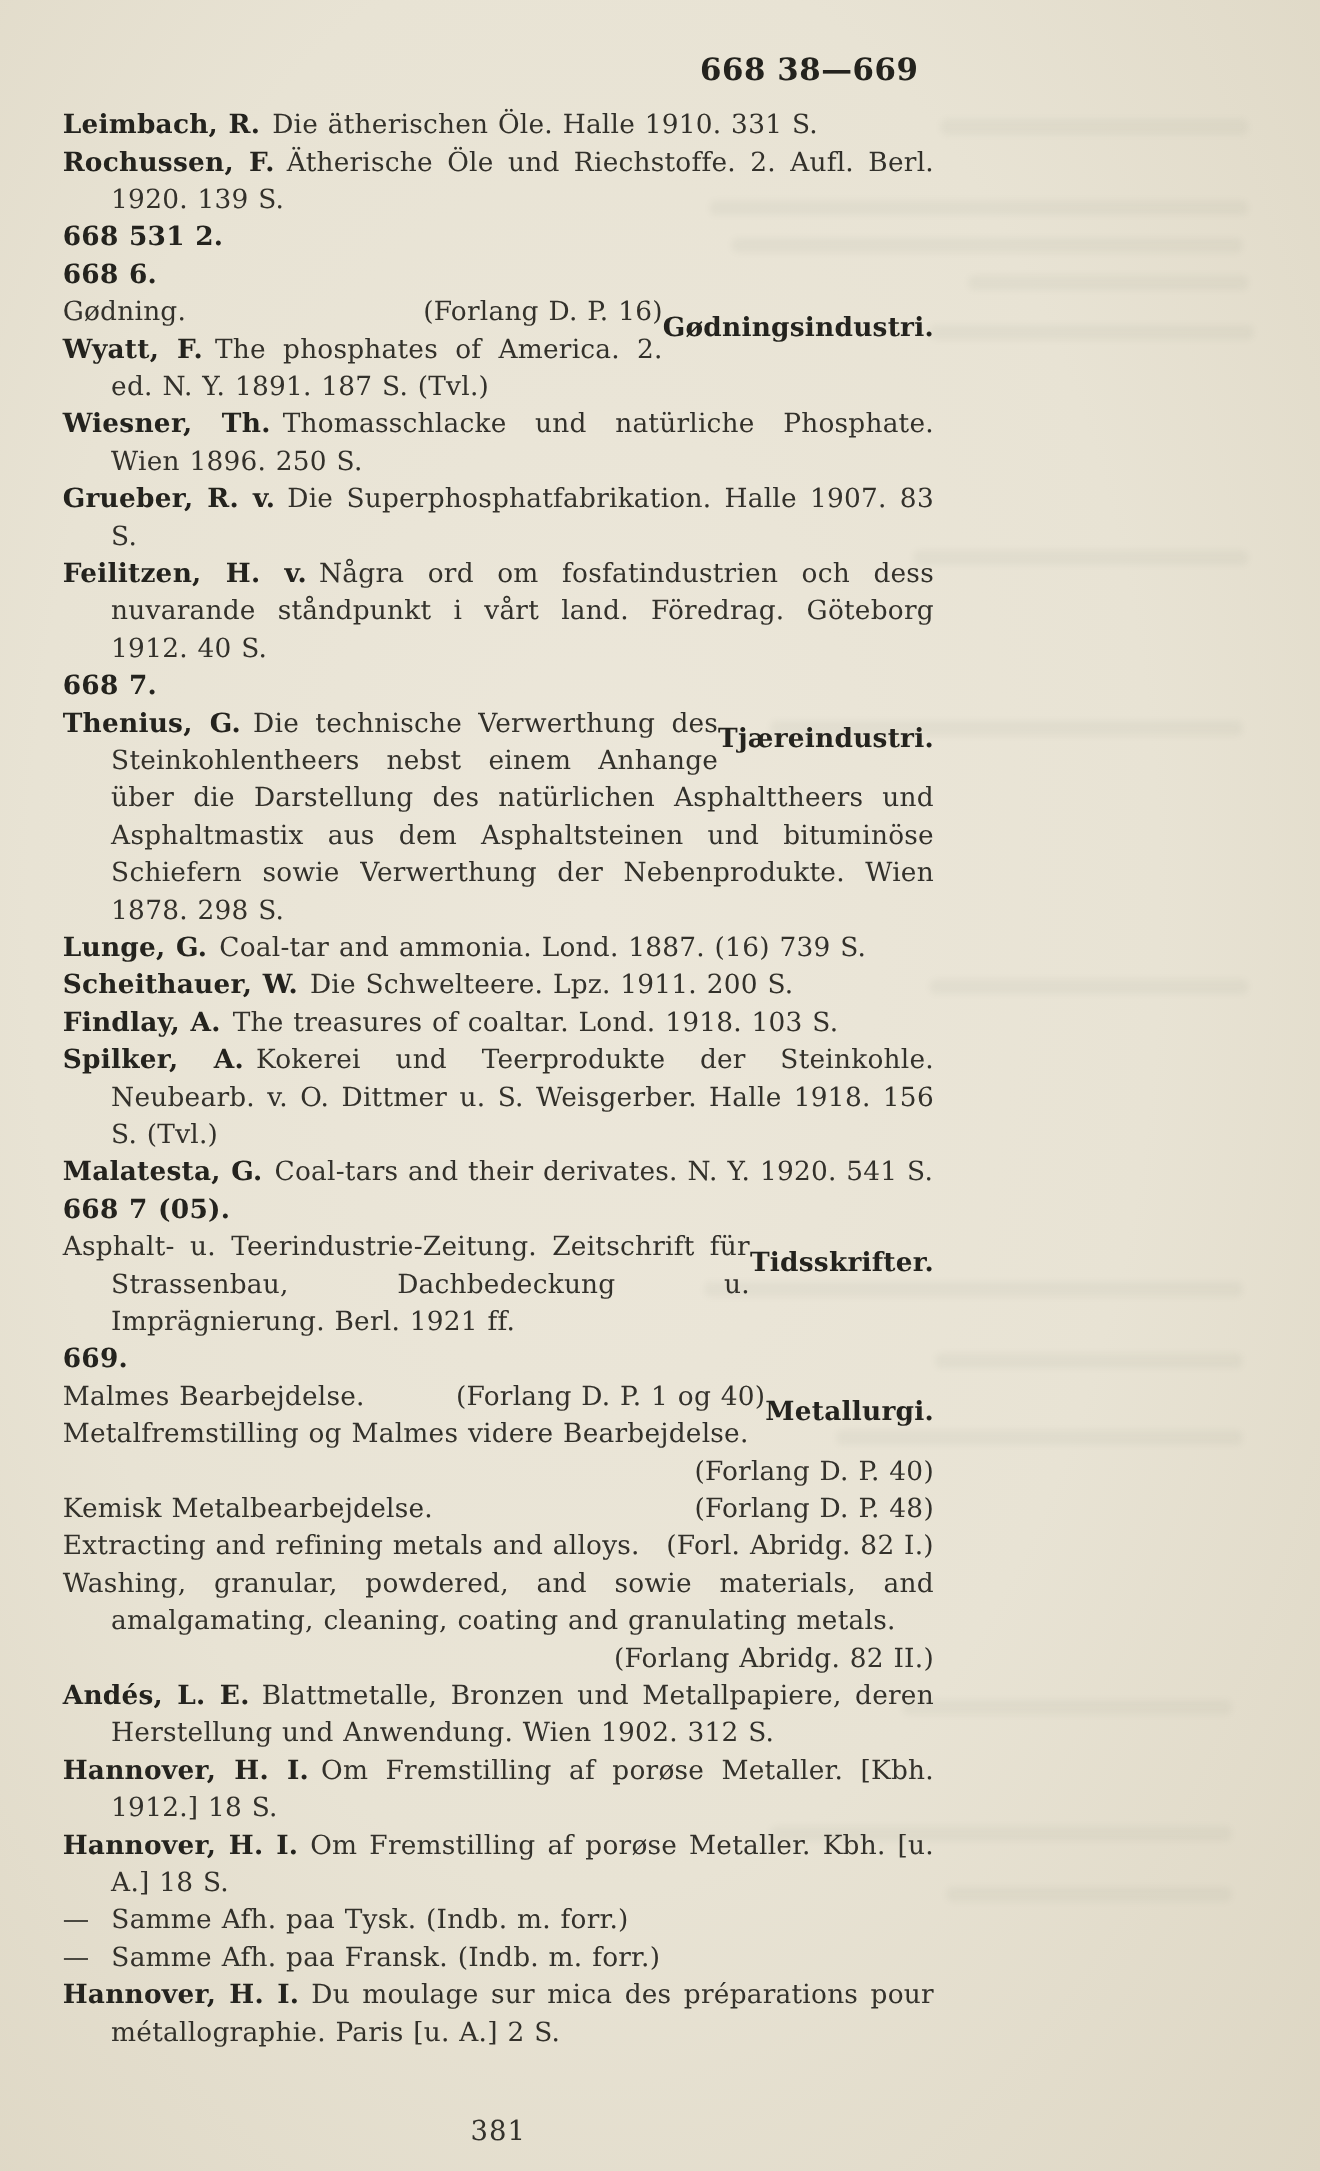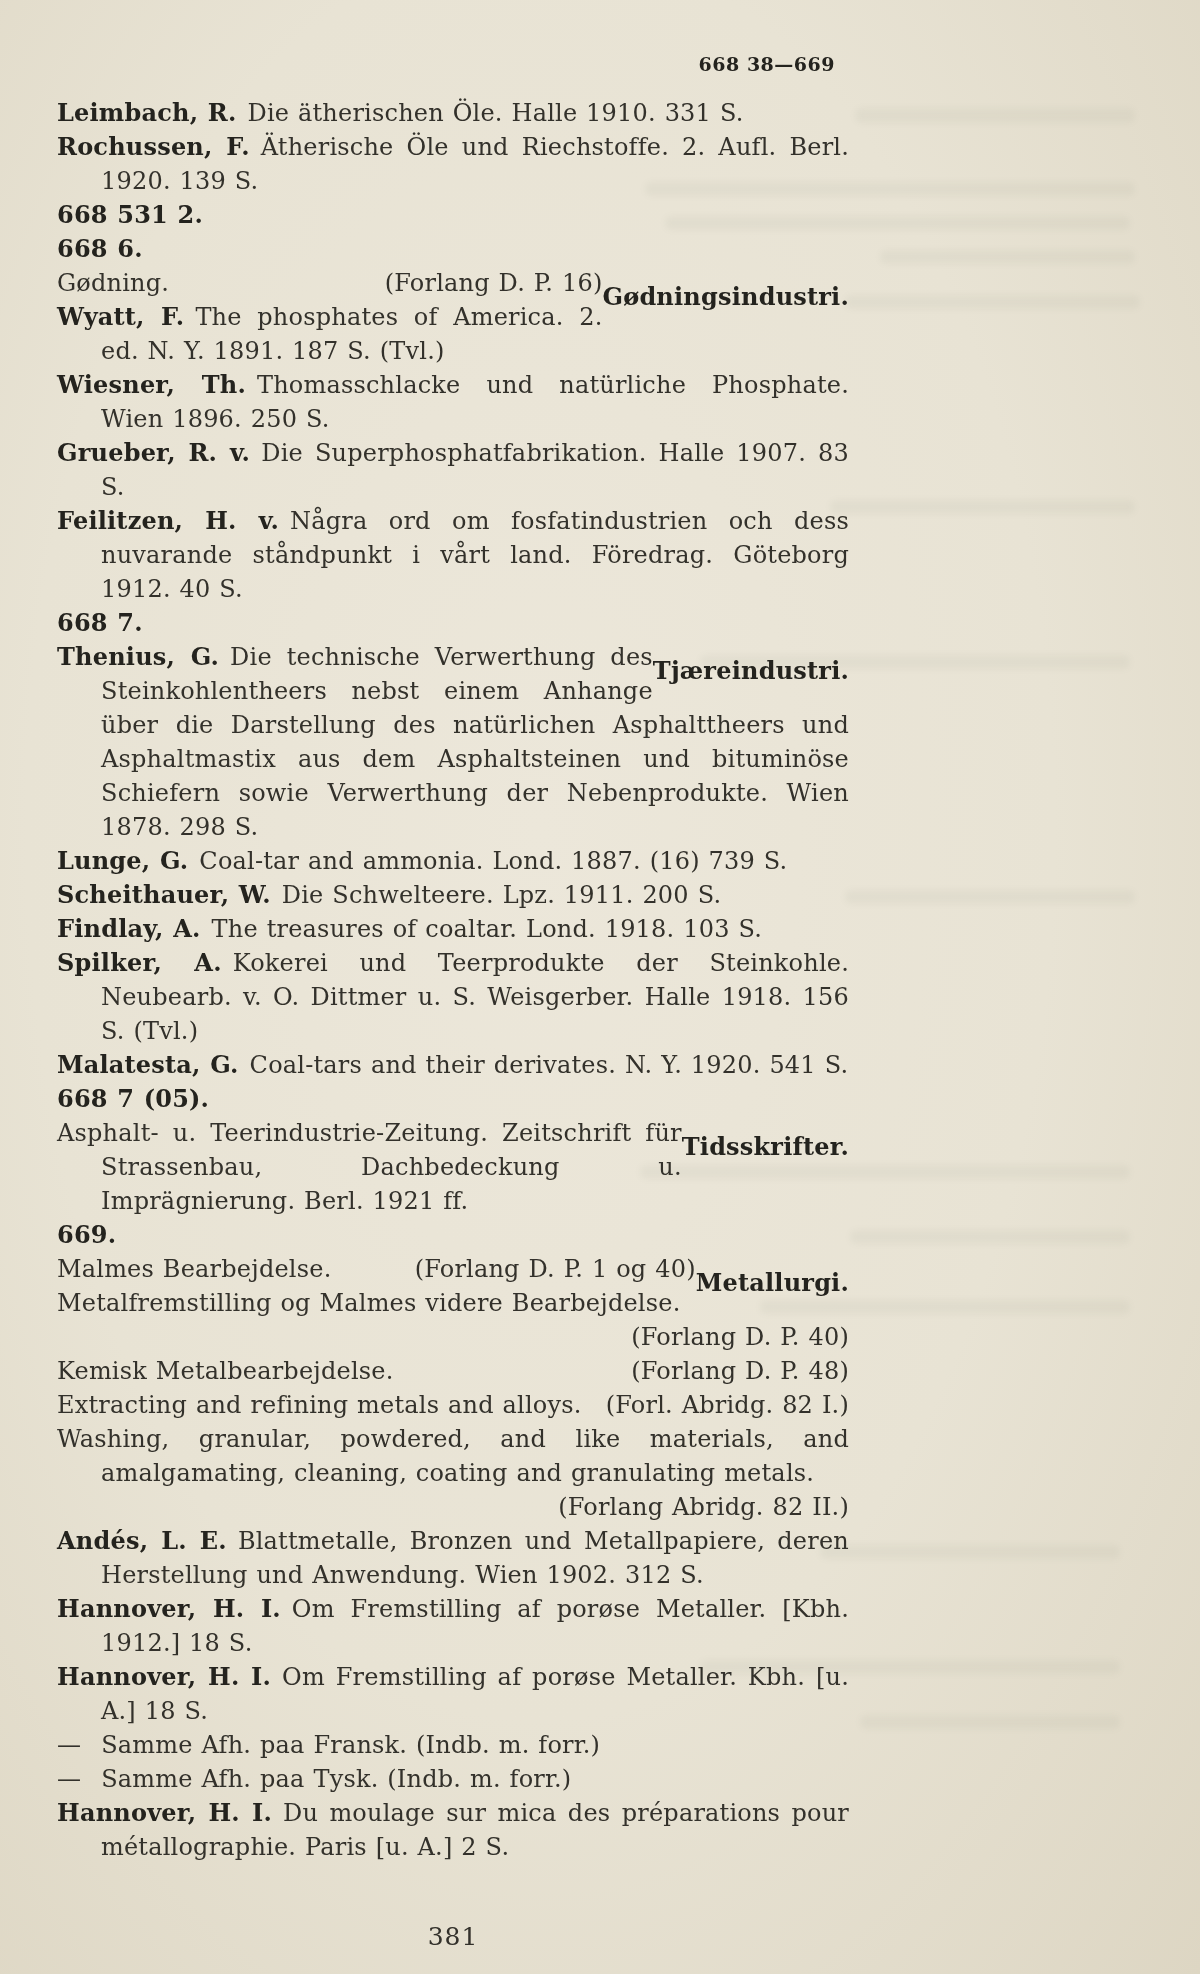--- a/index.html
+++ b/index.html
@@ -23,21 +23,21 @@
     filter:blur(3px);
     border-radius:6px;
     pointer-events:none;
   }
   .content {
     position:absolute;
     left:57px; top:46px;
     width:792px;
   }
   .header {
-    font-size:19px;
+    font-size:28px;
     font-weight:bold;
     text-align:right;
     padding-right:14px;
     line-height:36px;
     margin-bottom:14px;
     letter-spacing:0.5px;
     color:#24231e;
   }
   .entry {
     font-size:24px;
@@ -112,25 +112,25 @@
         <div class="entry author"><span class="lead">Spilker, A.</span><span class="body">Kokerei und Teerprodukte der Steinkohle. Neubearb. v. O. Dittmer u. S. Weisgerber. Halle 1918. 156 S. (Tvl.)</span></div>
         <div class="entry author"><span class="lead">Malatesta, G.</span><span class="body">Coal-tars and their derivates. N. Y. 1920. 541 S.</span></div>
         <div class="entry class"><span class="right">Tidsskrifter.</span><span class="lead">668 7 (05).</span></div>
         <div class="entry plain"><span class="body">Asphalt- u. Teerindustrie-Zeitung. Zeitschrift für Strassenbau, Dachbedeckung u. Imprägnierung. Berl. 1921 ff.</span></div>
         <div class="entry class"><span class="right">Metallurgi.</span><span class="lead">669.</span></div>
         <div class="entry plain"><span class="right">(Forlang D. P. 1 og 40)</span><span class="body">Malmes Bearbejdelse.</span></div>
         <div class="entry plain"><span class="body">Metalfremstilling og Malmes videre Bearbejdelse.</span></div>
         <div class="entry rightline"><span class="right">(Forlang D. P. 40)</span></div>
         <div class="entry plain"><span class="right">(Forlang D. P. 48)</span><span class="body">Kemisk Metalbearbejdelse.</span></div>
         <div class="entry plain"><span class="right">(Forl. Abridg. 82 I.)</span><span class="body">Extracting and refining metals and alloys.</span></div>
-        <div class="entry plain"><span class="body">Washing, granular, powdered, and like materials, and amalgamating, cleaning, coating and granulating metals.</span></div>
+        <div class="entry plain"><span class="body">Washing, granular, powdered, and sowie materials, and amalgamating, cleaning, coating and granulating metals.</span></div>
         <div class="entry rightline"><span class="right">(Forlang Abridg. 82 II.)</span></div>
         <div class="entry author"><span class="lead">Andés, L. E.</span><span class="body">Blattmetalle, Bronzen und Metallpapiere, deren Herstellung und Anwendung. Wien 1902. 312 S.</span></div>
         <div class="entry author"><span class="lead">Hannover, H. I.</span><span class="body">Om Fremstilling af porøse Metaller. [Kbh. 1912.] 18 S.</span></div>
         <div class="entry author"><span class="lead">Hannover, H. I.</span><span class="body">Om Fremstilling af porøse Metaller. Kbh. [u. A.] 18 S.</span></div>
+        <div class="entry dash"><span class="lead">—</span><span class="body">Samme Afh. paa Tysk. (Indb. m. forr.)</span></div>
         <div class="entry dash"><span class="lead">—</span><span class="body">Samme Afh. paa Fransk. (Indb. m. forr.)</span></div>
-        <div class="entry dash"><span class="lead">—</span><span class="body">Samme Afh. paa Tysk. (Indb. m. forr.)</span></div>
         <div class="entry author"><span class="lead">Hannover, H. I.</span><span class="body">Du moulage sur mica des préparations pour métallographie. Paris [u. A.] 2 S.</span></div>
       </div>
 
     <div class="pagenum">381</div>
   </div>
 </div>
 
 </body></html>

